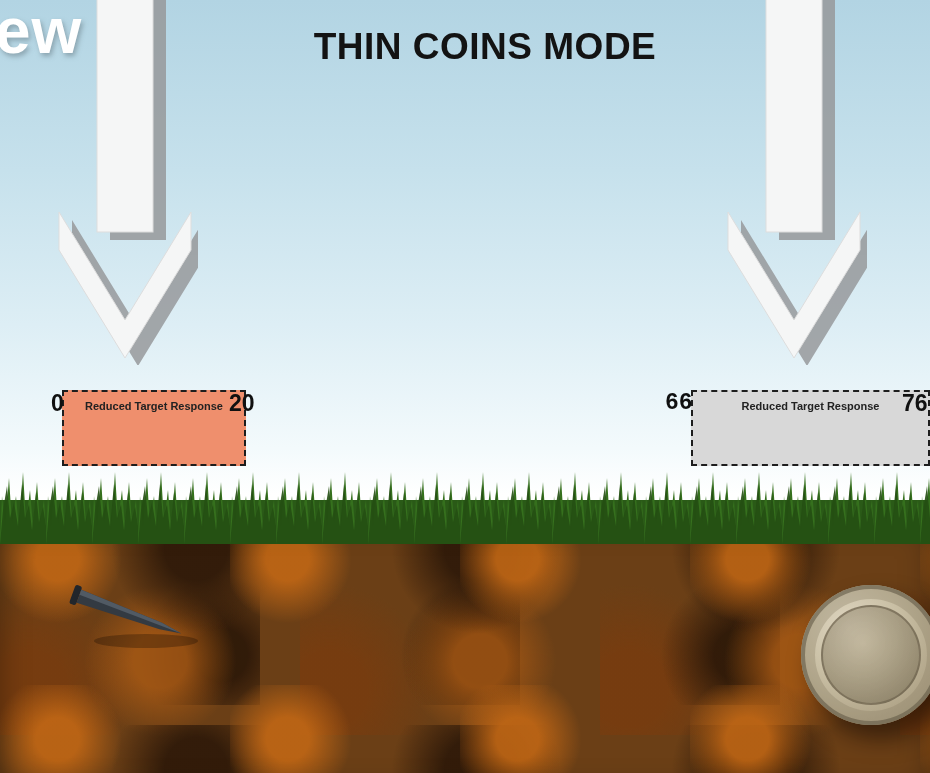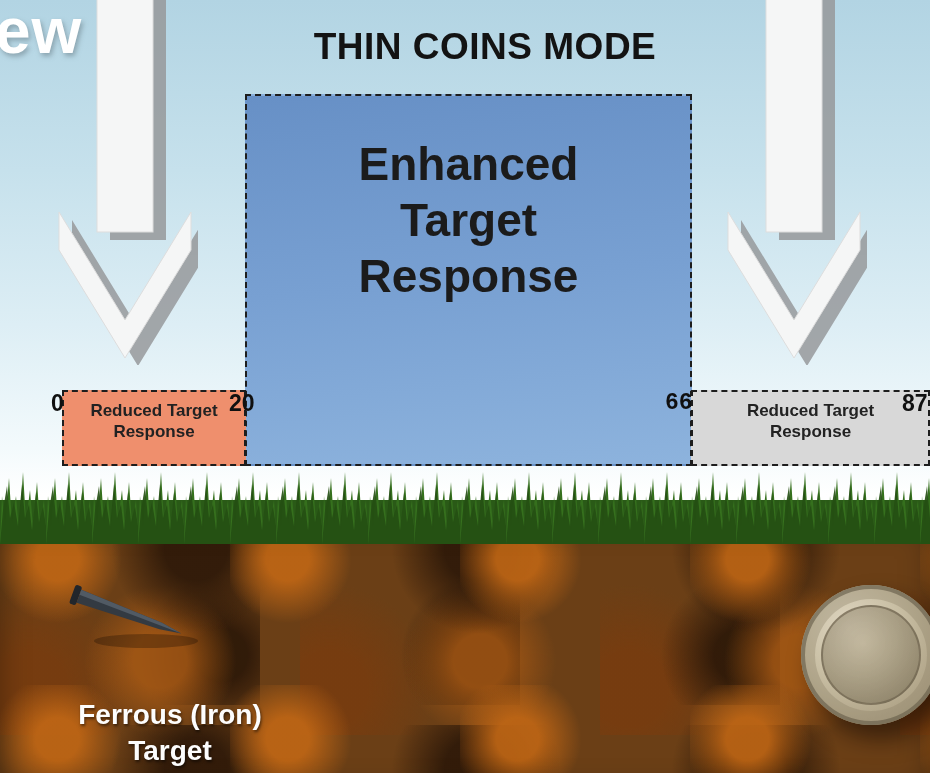--- a/index.html
+++ b/index.html
@@ -27,21 +27,21 @@
   }
   .enhanced-label{
     position:absolute;top:40px;left:50%;transform:translateX(-50%);
     width:300px;text-align:center;font-size:46px;font-weight:bold;
     line-height:1.22;color:#1b1b1b;
   }
   .box.reduced-left{left:62px;top:390px;width:184px;height:76px;background:#ef8f6d;}
   .box.reduced-right{left:691px;top:390px;width:239px;height:76px;background:#d8d8d8;}
   .reduced-label{
     width:160px;margin:8px auto 0 auto;text-align:center;
-    font-size:17px;font-weight:bold;line-height:1.25;color:#222222;
+    font-size:11px;font-weight:bold;line-height:1.25;color:#222222;
   }
   .scale-num{position:absolute;top:390px;font-size:23px;font-weight:bold;color:#101010;z-index:12;}
   .scale-0{left:51px;}
   .scale-30{left:229px;}
   .scale-66{left:665px;font-family:Liberation Mono, monospace;}
   .scale-99{left:902px;}
   .grass{position:absolute;left:0;top:466px;width:930px;height:78px;z-index:8;}
   .soil{
     position:absolute;left:0;top:505px;width:930px;height:268px;z-index:6;
     background-color:#6b3f16;
@@ -95,35 +95,32 @@
     <g transform="translate(13,8)" fill="#97999b" opacity="0.85">
       <rect x="44" y="-10" width="56" height="242"></rect>
       <polygon points="6,212 72,320 138,212 138,250 72,358 6,250"></polygon>
     </g>
     <g fill="#f5f6f6" stroke="#dddddd" stroke-width="1">
       <rect x="44" y="-10" width="56" height="242"></rect>
       <polygon points="6,212 72,320 138,212 138,250 72,358 6,250"></polygon>
     </g>
   </svg>
 
-  <div class="box enhanced">
-    <div class="enhanced-label">Enhanced Target Response</div>
-  </div>
 
   <div class="box reduced-left">
     <div class="reduced-label">Reduced Target Response</div>
   </div>
   <div class="box reduced-right">
     <div class="reduced-label">Reduced Target Response</div>
   </div>
 
   <div class="scale-num scale-0">0</div>
   <div class="scale-num scale-30">20</div>
   <div class="scale-num scale-66">66</div>
-  <div class="scale-num scale-99">87</div>
+  <div class="scale-num scale-99">76</div>
 
   <div class="soil"></div>
 
   <svg class="grass">
     <defs>
       <pattern id="gp" width="46" height="78" patternUnits="userSpaceOnUse">
         <rect y="34" width="46" height="44" fill="#2a5a17"></rect>
         <path d="M0,78 L2,30 L5,62 L9,12 L12,58 L16,30 L19,66 L23,6 L26,56 L30,24 L33,62 L37,16 L40,58 L44,34 L46,70 L46,78 Z" fill="#35701d"></path>
         <path d="M0,78 L3,44 L7,20 L10,52 L14,36 L18,60 L22,18 L25,52 L29,38 L32,64 L36,26 L39,56 L43,40 L46,60 L46,78 Z" fill="#234e12" opacity="0.9"></path>
       </pattern>
@@ -135,15 +132,14 @@
     <ellipse cx="80" cy="58" rx="52" ry="7" fill="rgba(20,10,4,0.3)"></ellipse>
     <g transform="rotate(20 18 14)">
       <rect x="6" y="5" width="7" height="20" rx="2.5" fill="#22262b"></rect>
       <polygon points="13,8 100,11.5 122,15 100,18.5 13,22" fill="#333a42"></polygon>
       <polygon points="13,8 100,11.5 122,15 13,13.5" fill="#515a64"></polygon>
     </g>
   </svg>
 
   <div class="coin"></div>
 
-  <div class="ferrous-label">Ferrous (Iron) Target</div>
 
 </div>
 
 </body></html>

